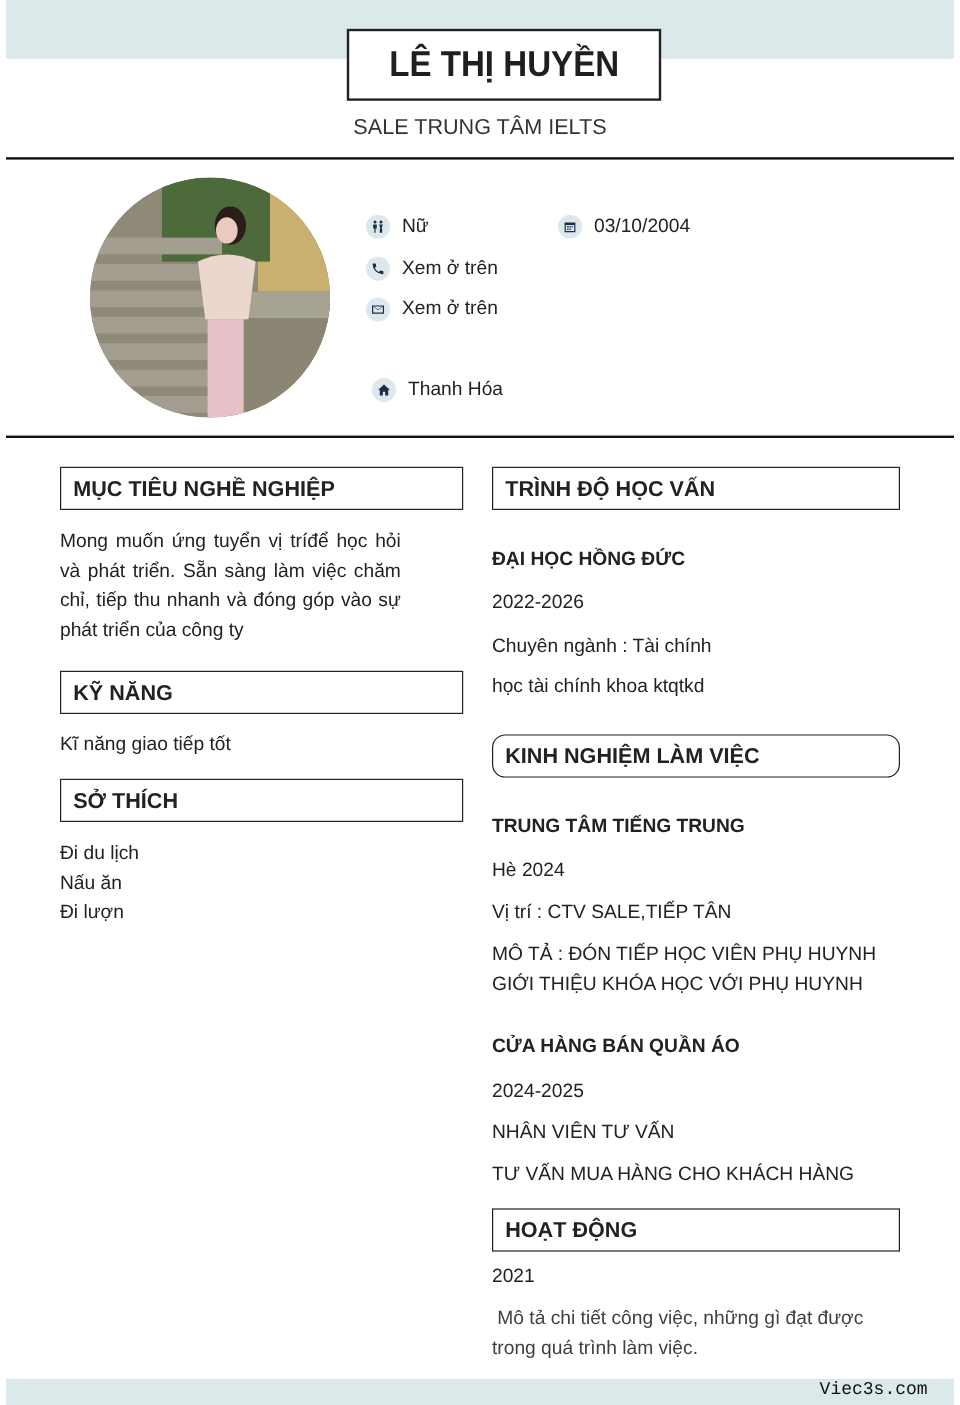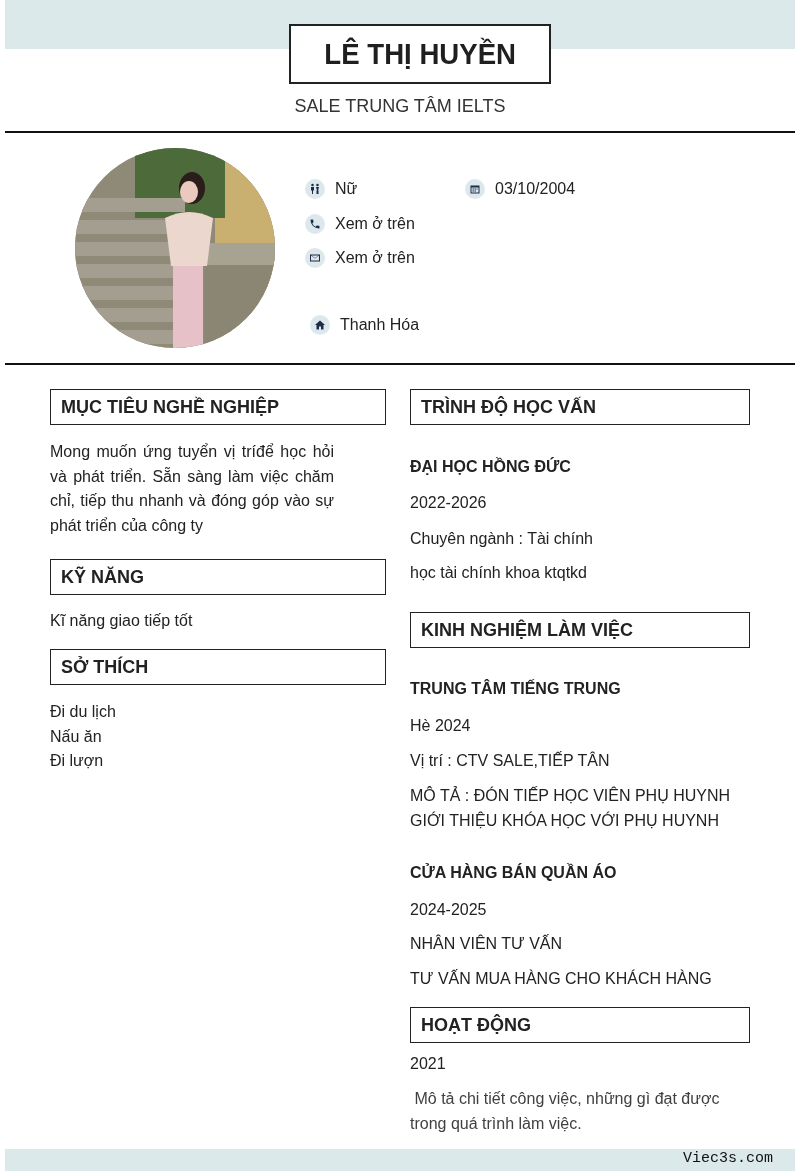--- a/index.html
+++ b/index.html
@@ -127,21 +127,21 @@
 <div class="txt" style="left:50px; top:700px;">Đi du lịch</div>
 <div class="txt" style="left:50px; top:725px;">Nấu ăn</div>
 <div class="txt" style="left:50px; top:749px;">Đi lượn</div>
 
 <div class="sec-head right-head" style="top:389px;">TRÌNH ĐỘ HỌC VẤN</div>
 <div class="txt bold" style="left:410px; top:455px;">ĐẠI HỌC HỒNG ĐỨC</div>
 <div class="txt" style="left:410px; top:491px;">2022-2026</div>
 <div class="txt" style="left:410px; top:527px;">Chuyên ngành : Tài chính</div>
 <div class="txt" style="left:410px; top:561px;">học tài chính khoa ktqtkd</div>
 
-<div class="sec-head right-head" style="top:612px;">KINH NGHIỆM LÀM VIỆC</div>
+<div class="sec-head right-head" style="top:612px;border-radius:11px;">KINH NGHIỆM LÀM VIỆC</div>
 <div class="txt bold" style="left:410px; top:677px;">TRUNG TÂM TIẾNG TRUNG</div>
 <div class="txt" style="left:410px; top:714px;">Hè 2024</div>
 <div class="txt" style="left:410px; top:749px;">Vị trí : CTV SALE,TIẾP TÂN</div>
 <div class="txt" style="left:410px; top:784px; width:340px;">MÔ TẢ : ĐÓN TIẾP HỌC VIÊN PHỤ HUYNH GIỚI THIỆU KHÓA HỌC VỚI PHỤ HUYNH</div>
 
 <div class="txt bold" style="left:410px; top:861px;">CỬA HÀNG BÁN QUẦN ÁO</div>
 <div class="txt" style="left:410px; top:898px;">2024-2025</div>
 <div class="txt" style="left:410px; top:932px;">NHÂN VIÊN TƯ VẤN</div>
 <div class="txt" style="left:410px; top:967px;">TƯ VẤN MUA HÀNG CHO KHÁCH HÀNG</div>
 

